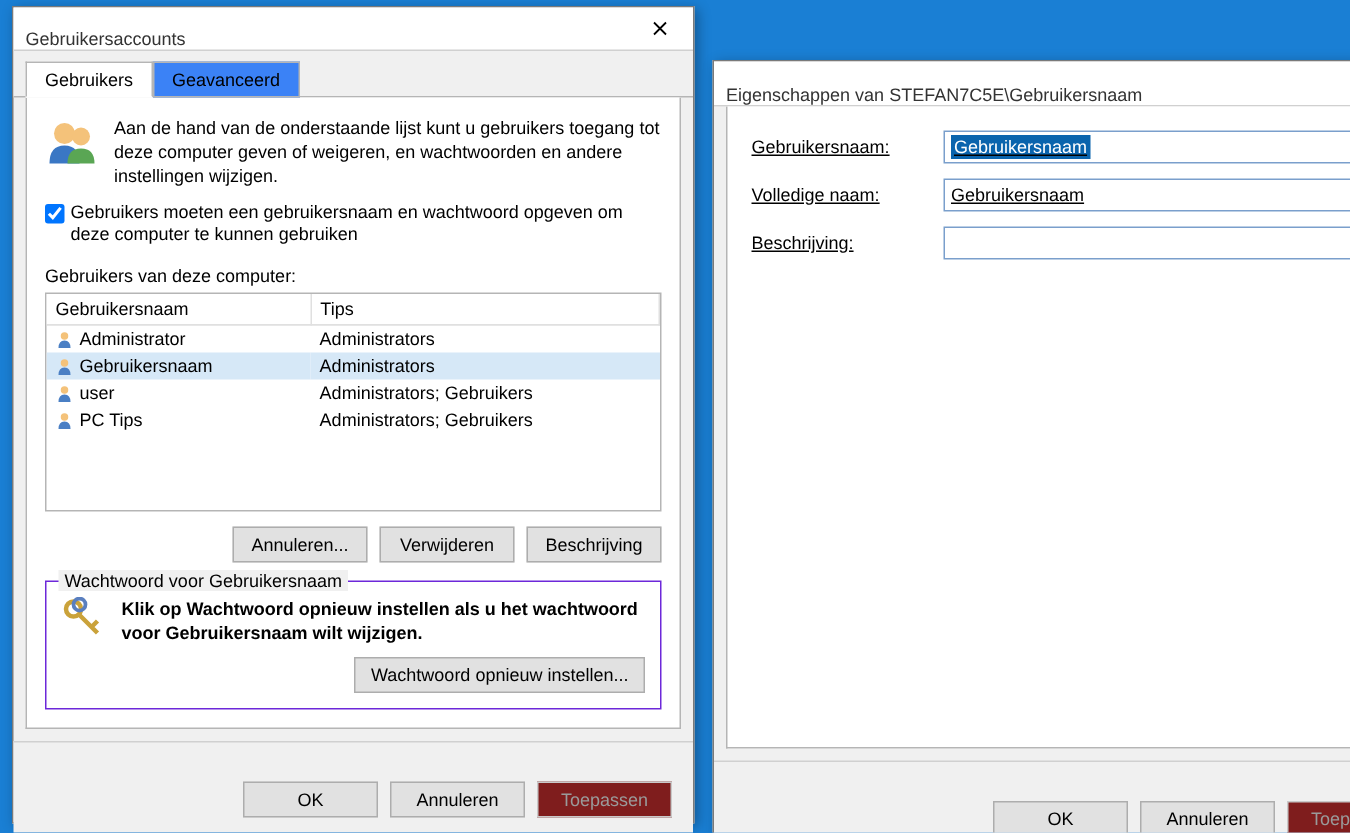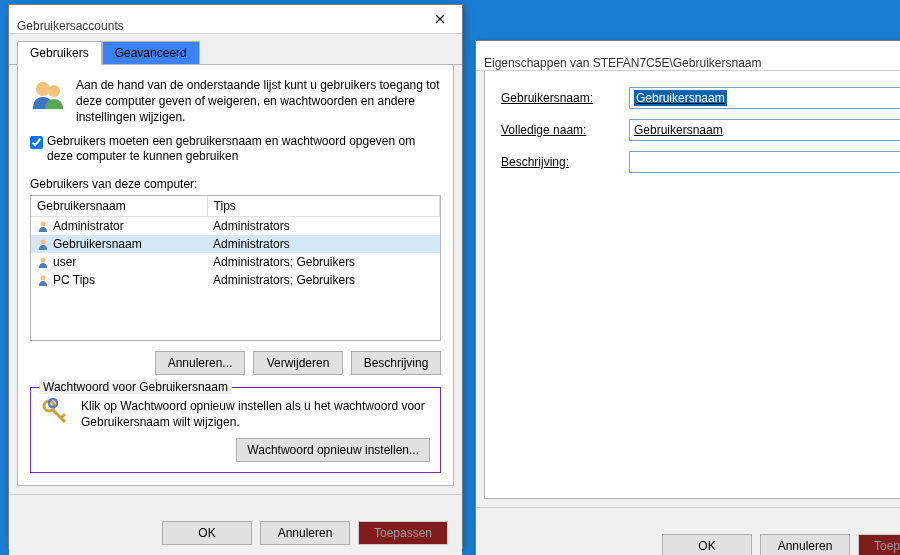--- a/index.html
+++ b/index.html
@@ -206,21 +206,21 @@
     </div>
     <div class="groupbox">
       <span class="legend">Wachtwoord voor Gebruikersnaam</span>
       <div class="grp-body">
         <svg class="keys-icon" viewBox="0 0 28 28">
           <circle cx="8" cy="8" r="5" fill="none" stroke="#caa23a" stroke-width="3"></circle>
           <path d="M11 11 L24 24 M20 20 L24 16" stroke="#caa23a" stroke-width="3" fill="none"></path>
           <circle cx="12" cy="5" r="4" fill="none" stroke="#5a7fbf" stroke-width="2.5"></circle>
         </svg>
         <div style="flex:1;">
-          <div style="line-height:1.35; margin-bottom:8px;">Klik op Wachtwoord opnieuw instellen als u het wachtwoord voor Gebruikersnaam wilt wijzigen.</div>
+          <div style="line-height:1.35; margin-bottom:8px;font-weight:bold;">Klik op Wachtwoord opnieuw instellen als u het wachtwoord voor Gebruikersnaam wilt wijzigen.</div>
           <div class="btn-row" style="margin-top:4px;">
             <div class="btn" style="min-width:180px;">Wachtwoord opnieuw instellen...</div>
           </div>
         </div>
       </div>
     </div>
   </div>
   <div class="bottom-bar">
     <div class="btn">OK</div>
     <div class="btn">Annuleren</div>

